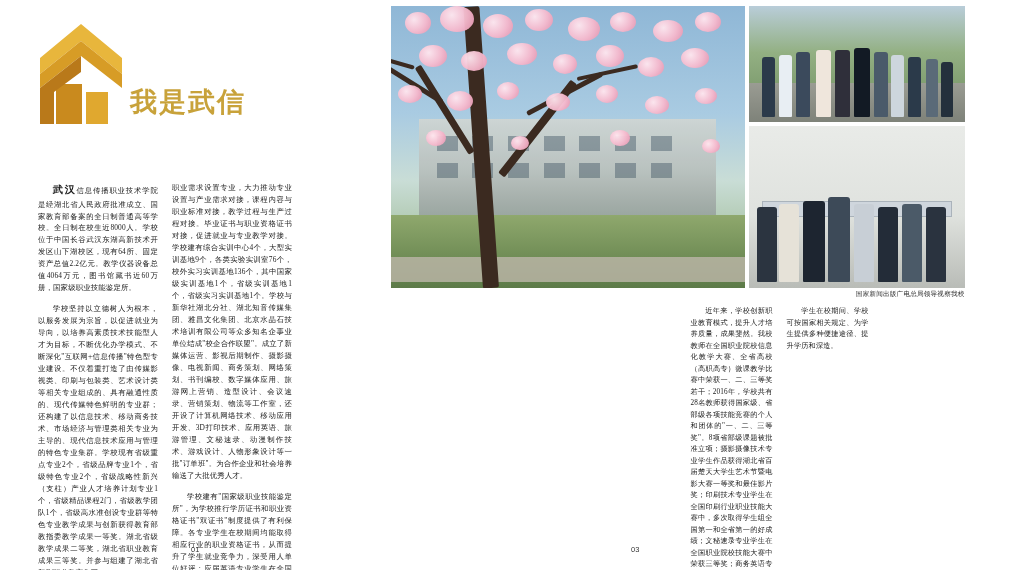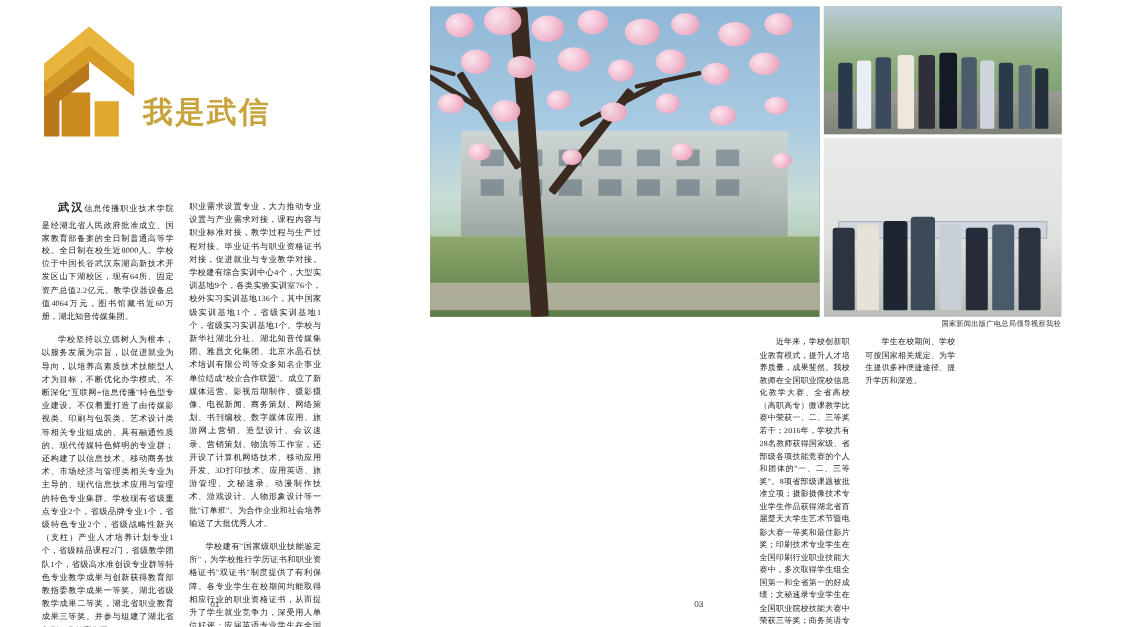--- a/index.html
+++ b/index.html
@@ -201,21 +201,21 @@
         <polygon points="43,19 84,52 84,66 43,34 2,66 2,52" fill="#d79c26"></polygon>
         <polygon points="18,62 44,62 44,102 18,102" fill="#c98a1e"></polygon>
         <polygon points="48,70 70,70 70,102 48,102" fill="#e0a82f"></polygon>
         <polygon points="2,66 43,34 43,50 16,70 16,102 2,102" fill="#b9791a"></polygon>
       </svg>
       <div class="logo-title">我是武信</div>
     </div>
 
     <div class="cols-left">
       <div class="col">
-        <p class="indent"><span class="lead-name">武汉</span><span>信息传播职业技术学院是经湖北省人民政府批准成立、国家教育部备案的全日制普通高等学校。全日制在校生近8000人。学校位于中国长谷武汉东湖高新技术开发区山下湖校区，现有64所、固定资产总值2.2亿元。教学仪器设备总值4064万元，图书馆藏书近60万册，湖北知音传媒集团。</span></p>
+        <p class="indent"><span class="lead-name">武汉</span><span>信息传播职业技术学院是经湖北省人民政府批准成立、国家教育部备案的全日制普通高等学校。全日制在校生近8000人。学校位于中国长谷武汉东湖高新技术开发区山下湖校区，现有64所、固定资产总值2.2亿元。教学仪器设备总值4064万元，图书馆藏书近60万册，国家级职业技能鉴定所。</span></p>
         <p class="indent">学校坚持以立德树人为根本，以服务发展为宗旨，以促进就业为导向，以培养高素质技术技能型人才为目标，不断优化办学模式、不断深化"互联网+信息传播"特色型专业建设。不仅着重打造了由传媒影视类、印刷与包装类、艺术设计类等相关专业组成的、具有融通性质的、现代传媒特色鲜明的专业群；还构建了以信息技术、移动商务技术、市场经济与管理类相关专业为主导的、现代信息技术应用与管理的特色专业集群。学校现有省级重点专业2个，省级品牌专业1个，省级特色专业2个，省级战略性新兴（支柱）产业人才培养计划专业1个，省级精品课程2门，省级教学团队1个，省级高水准创设专业群等特色专业教学成果与创新获得教育部教指委教学成果一等奖。湖北省级教学成果二等奖，湖北省职业教育成果三等奖。并参与组建了湖北省印刷职业教育集团。</p>
 
       </div>
       <div class="col">
         <p>职业需求设置专业，大力推动专业设置与产业需求对接，课程内容与职业标准对接，教学过程与生产过程对接。毕业证书与职业资格证书对接，促进就业与专业教学对接。学校建有综合实训中心4个，大型实训基地9个，各类实验实训室76个，校外实习实训基地136个，其中国家级实训基地1个，省级实训基地1个，省级实习实训基地1个。学校与新华社湖北分社、湖北知音传媒集团、雅昌文化集团、北京水晶石技术培训有限公司等众多知名企事业单位结成"校企合作联盟"。成立了新媒体运营、影视后期制作、摄影摄像、电视新闻、商务策划、网络策划、书刊编校、数字媒体应用、旅游网上营销、造型设计、会议速录、营销策划、物流等工作室，还开设了计算机网络技术、移动应用开发、3D打印技术、应用英语、旅游管理、文秘速录、动漫制作技术、游戏设计、人物形象设计等一批"订单班"。为合作企业和社会培养输送了大批优秀人才。</p>
         <p class="indent">学校建有"国家级职业技能鉴定所"，为学校推行学历证书和职业资格证书"双证书"制度提供了有利保障。各专业学生在校期间均能取得相应行业的职业资格证书，从而提升了学生就业竞争力，深受用人单位好评；应届英语专业学生在全国高等职业院校英语能力大赛中荣获专业组一等奖；应用英语专业学生在全国大学生英语竞赛中荣获专业组一等奖；2016年我校就业率93.25%，名列全省同类院校前茅。</p>
       </div>
       <div class="col"></div>
     </div>
 

